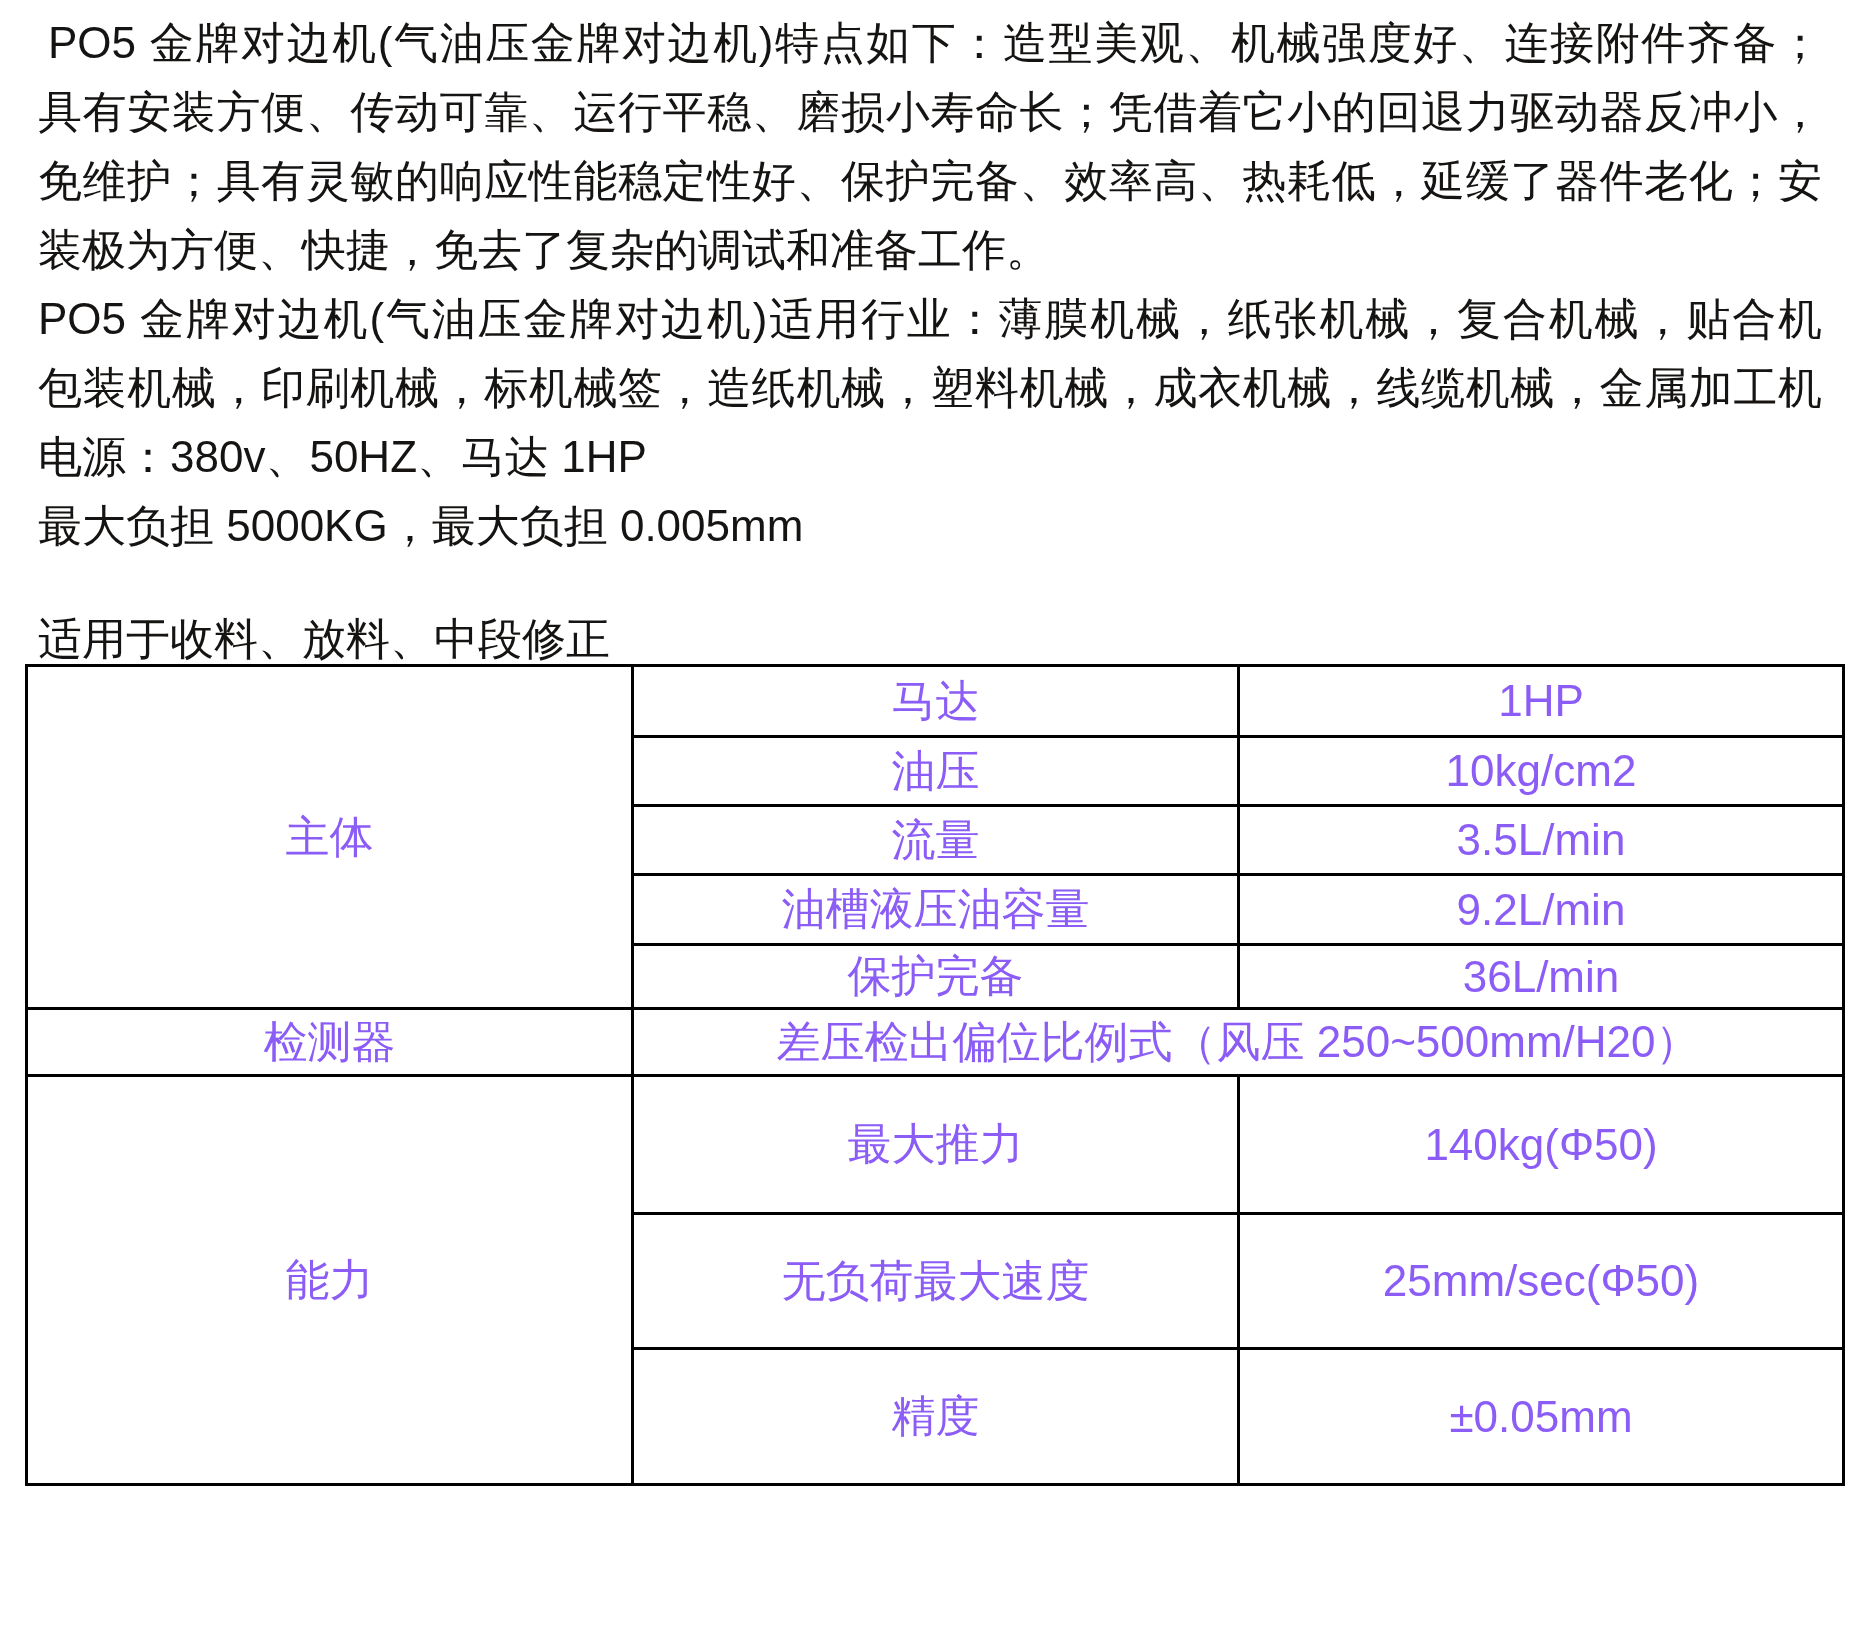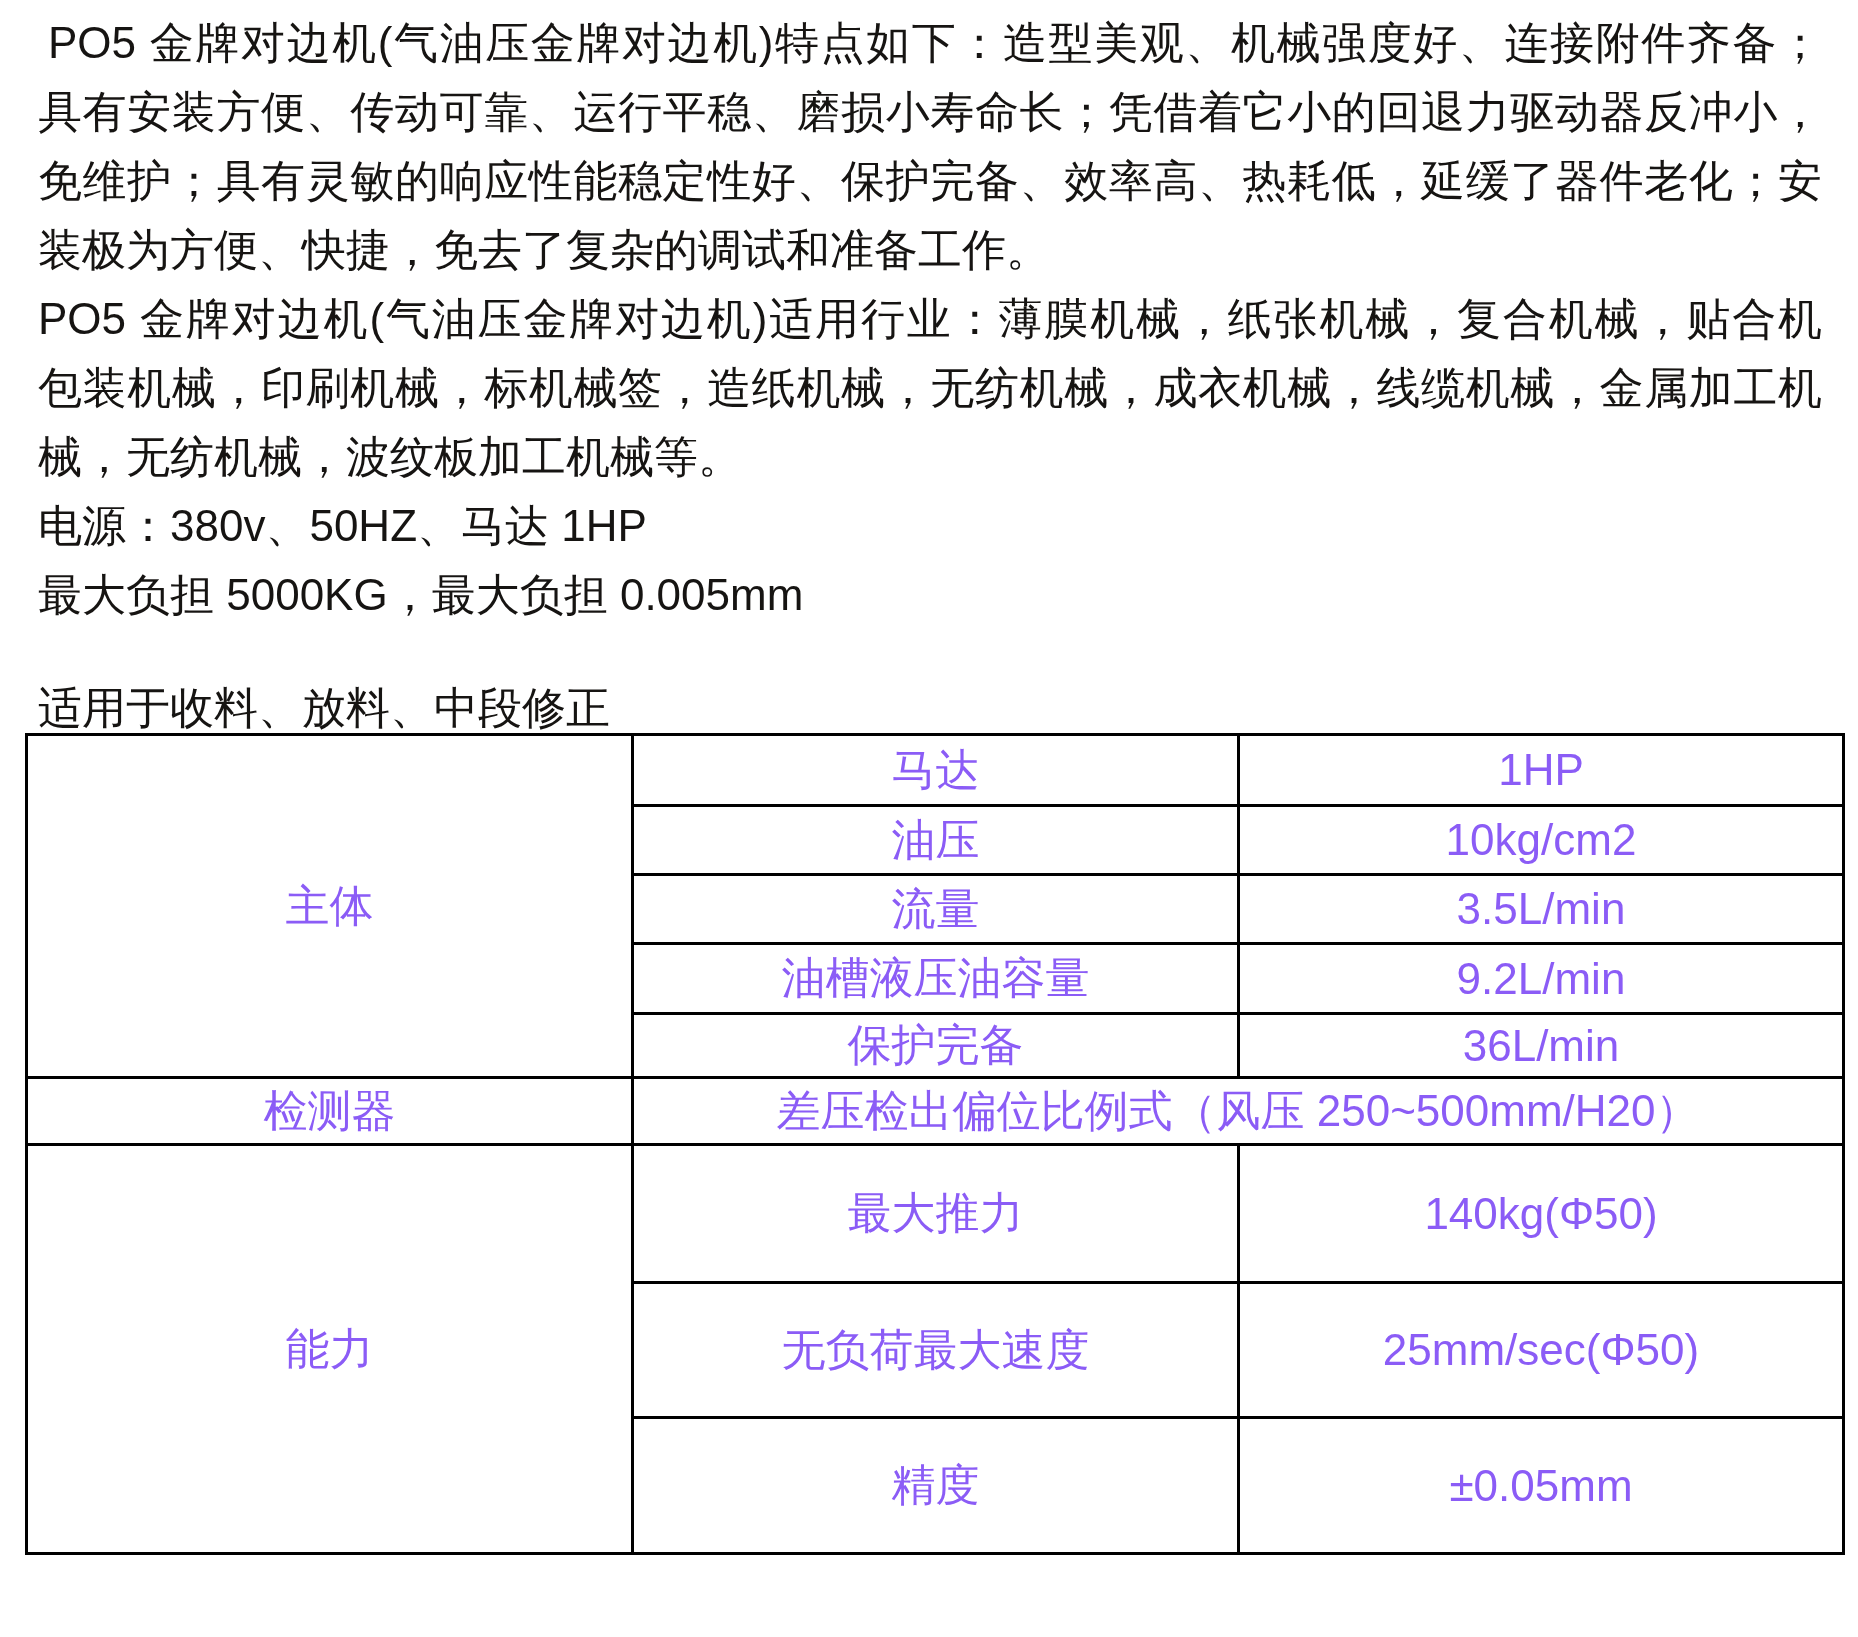--- a/index.html
+++ b/index.html
@@ -75,22 +75,21 @@
 <body>
 
 <div class="page">
 
   <div class="line stretch indent"> PO5 金牌对边机(气油压金牌对边机)特点如下：造型美观、机械强度好、连接附件齐备；</div>
   <div class="line stretch">具有安装方便、传动可靠、运行平稳、磨损小寿命长；凭借着它小的回退力驱动器反冲小，</div>
   <div class="line stretch">免维护；具有灵敏的响应性能稳定性好、保护完备、效率高、热耗低，延缓了器件老化；安</div>
   <div class="line">装极为方便、快捷，免去了复杂的调试和准备工作。</div>
 
   <div class="line stretch">PO5 金牌对边机(气油压金牌对边机)适用行业：薄膜机械，纸张机械，复合机械，贴合机械，</div>
-  <div class="line stretch">包装机械，印刷机械，标机械签，造纸机械，无纺机械，成衣机械，线缆机械，金属加工机</div>
-  <div class="line">械，无纺机械，波纹板加工机械等。</div>
+  <div class="line stretch">包装机械，印刷机械，标机械签，造纸机械，塑料机械，成衣机械，线缆机械，金属加工机</div>
 
   <div class="line">电源：380v、50HZ、马达 1HP</div>
   <div class="line">最大负担 5000KG，最大负担 0.005mm</div>
 
   <div class="vgap-a"></div>
 
 
   <div class="vgap-b"></div>
 
   <div class="apply-line">适用于收料、放料、中段修正</div>

